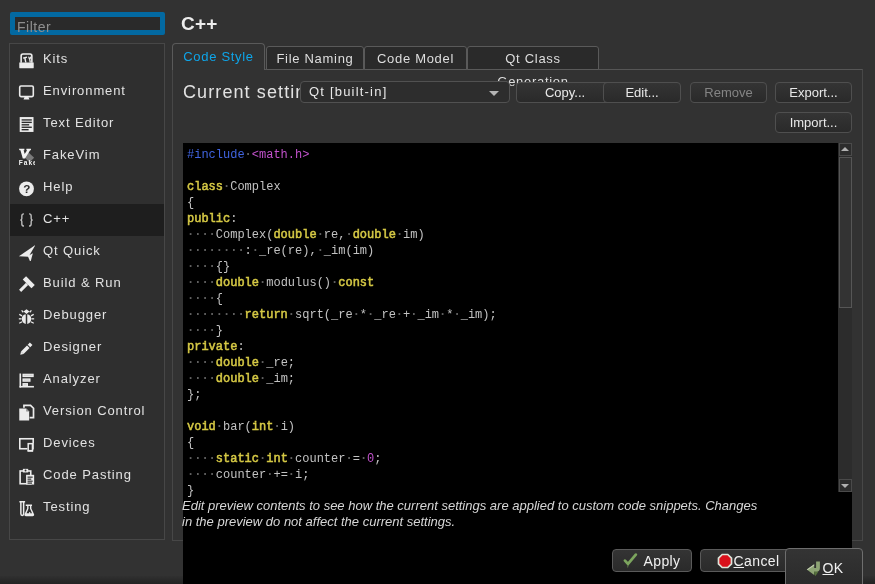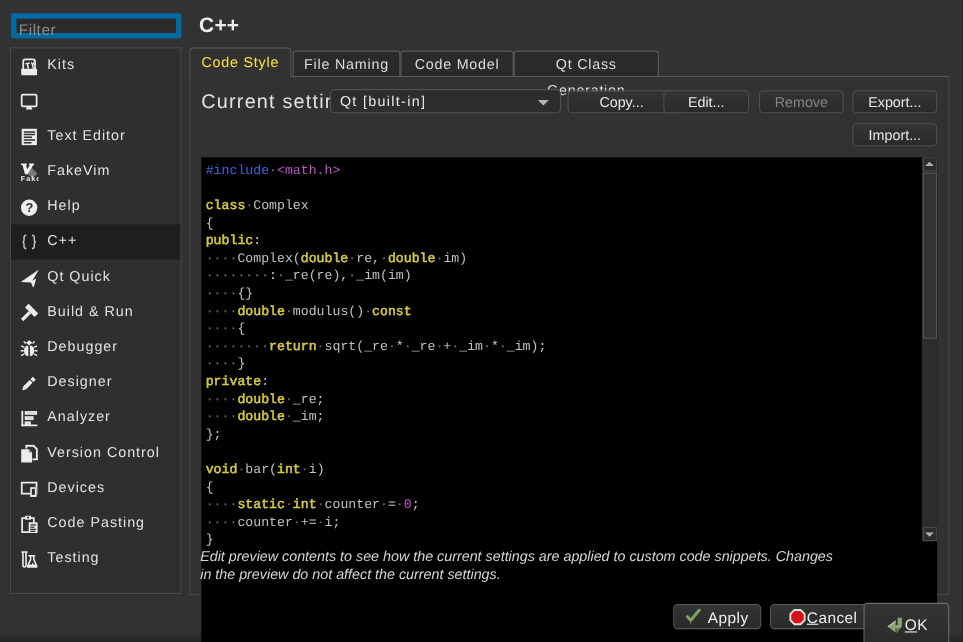--- a/index.html
+++ b/index.html
@@ -13,21 +13,21 @@
 #list { left:9px; top:43px; width:156px; height:497px; background:#2f2f2f; border:1px solid #474747; }
 .item { position:relative; height:32px; line-height:32px; color:#e2e2e2; font-size:13px; letter-spacing:0.9px; white-space:nowrap; }
 .item.sel { background:#1e1e1e; }
 .item svg, .item .ic { position:absolute; left:8px; top:8px; width:17px; height:17px; }
 .item .label { position:absolute; left:33px; top:-1px; }
 
 
 #title { left:181px; top:13px; font-size:19px; font-weight:bold; color:#ededed; letter-spacing:0.2px; }
 
 
-.tab { position:absolute; font-size:13px; letter-spacing:0.7px; color:#fde047; text-align:center; border:1px solid #5a5a5a; }
+.tab { position:absolute; font-size:13px; letter-spacing:0.7px; color:#0ea5e9; text-align:center; border:1px solid #5a5a5a; }
 #tab1 { left:172px; top:43px; width:93px; height:27px; background:#323232; border-bottom:none; border-radius:4px 4px 0 0; line-height:25px; z-index:3; }
 .tabi { top:46px; height:24px; background:#2a2a2a; border-radius:3px 3px 0 0; line-height:23px; z-index:2; color:#dedede; }
 #tab2 { left:266px; width:98px; }
 #tab3 { left:364px; width:103px; }
 #tab4 { left:467px; width:132px; }
 
 
 #pane { left:172px; top:69px; width:691px; height:472px; border:1px solid #474747; border-top-color:#565656; background:#323232; z-index:1; }
 
 #cslabel { left:183px; top:82px; font-size:18px; letter-spacing:1.1px; color:#e2e2e2; z-index:4; }
@@ -86,20 +86,21 @@
       </svg>
       <span class="label">Kits</span>
     </div>
   <div class="item">
       <svg viewBox="0 0 16 16">
         <g fill="none" stroke="#ececec" stroke-width="1.5">
           <rect x="1.6" y="1.9" width="12.8" height="10" rx="1.2"></rect>
         </g>
         <path fill="#ececec" d="M6.3 11.9 H9.7 L10.8 14.6 H5.2 Z"></path>
       </svg>
+      <span class="label">Environment</span>
     </div>
   <div class="item">
       <svg viewBox="0 0 16 16">
         <rect x="1.6" y="1" width="13" height="14" fill="#ececec"></rect>
         <g stroke="#2c2c2c" stroke-width="1.3">
           <line x1="3.4" y1="3.7" x2="13" y2="3.7"></line>
           <line x1="3.4" y1="6" x2="13" y2="6"></line>
           <line x1="3.4" y1="8.3" x2="10.5" y2="8.3"></line>
           <line x1="3.4" y1="10.6" x2="13" y2="10.6"></line>
           <line x1="3.4" y1="12.9" x2="10" y2="12.9"></line>

